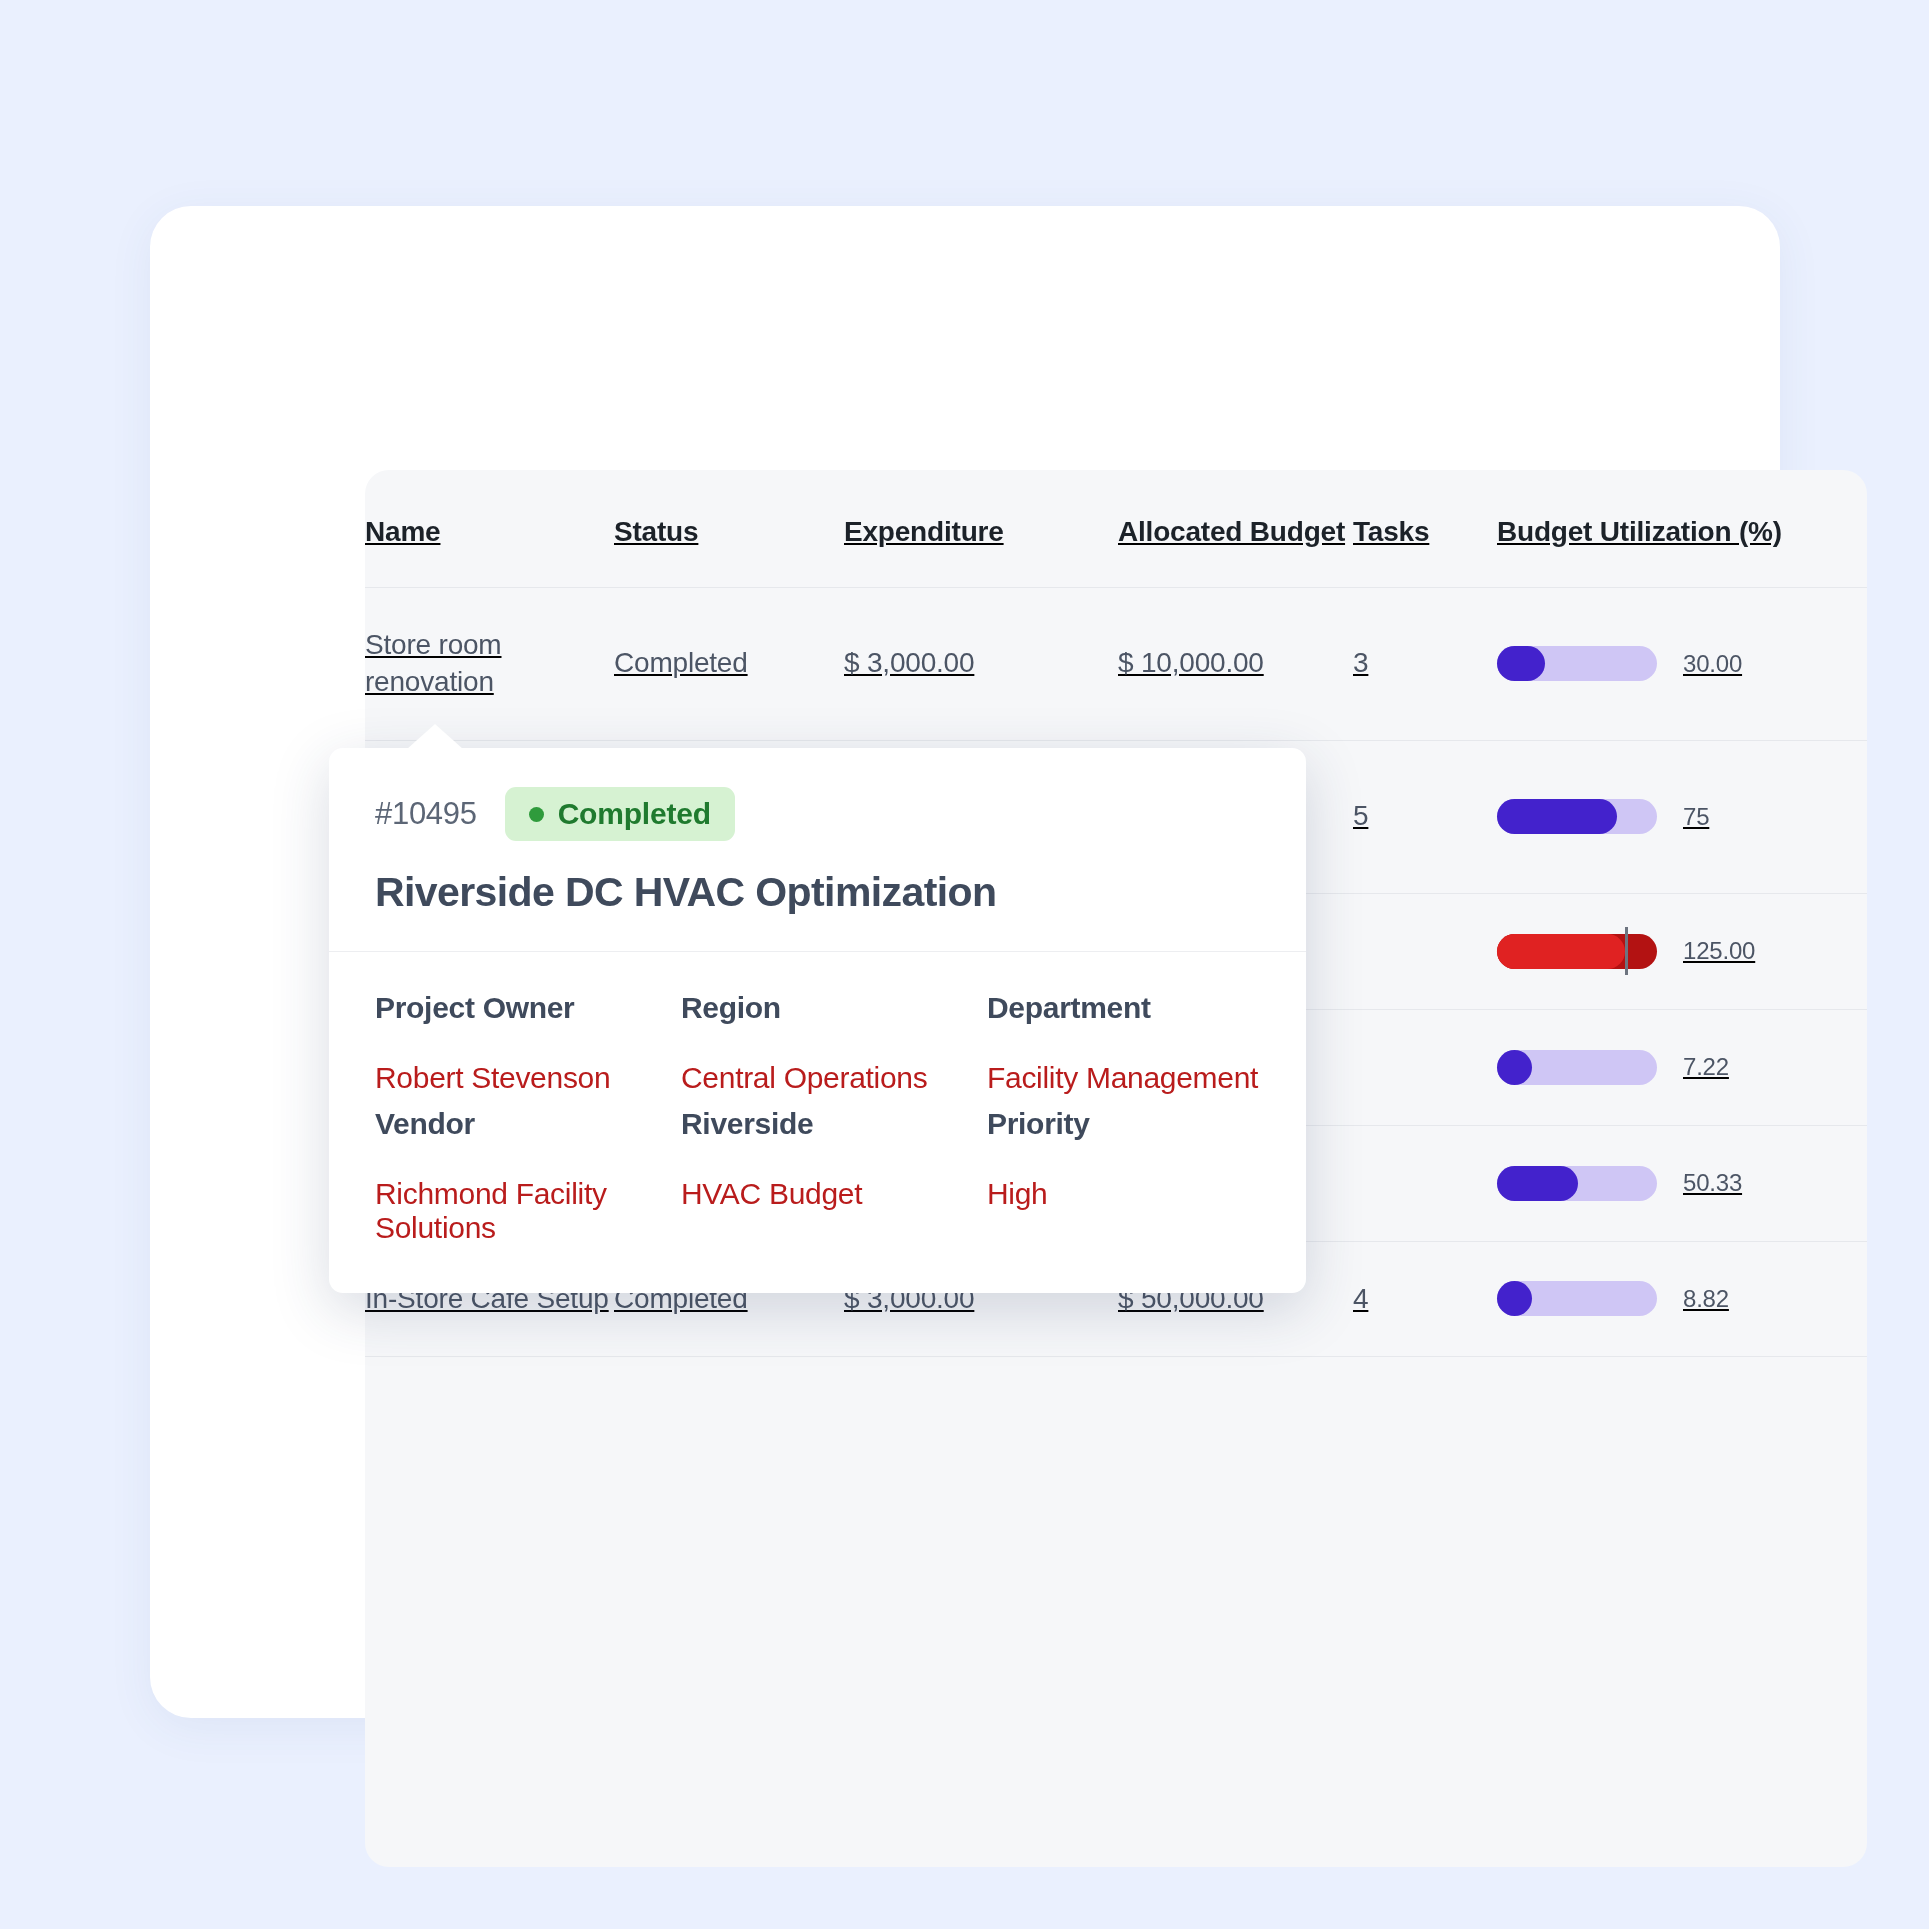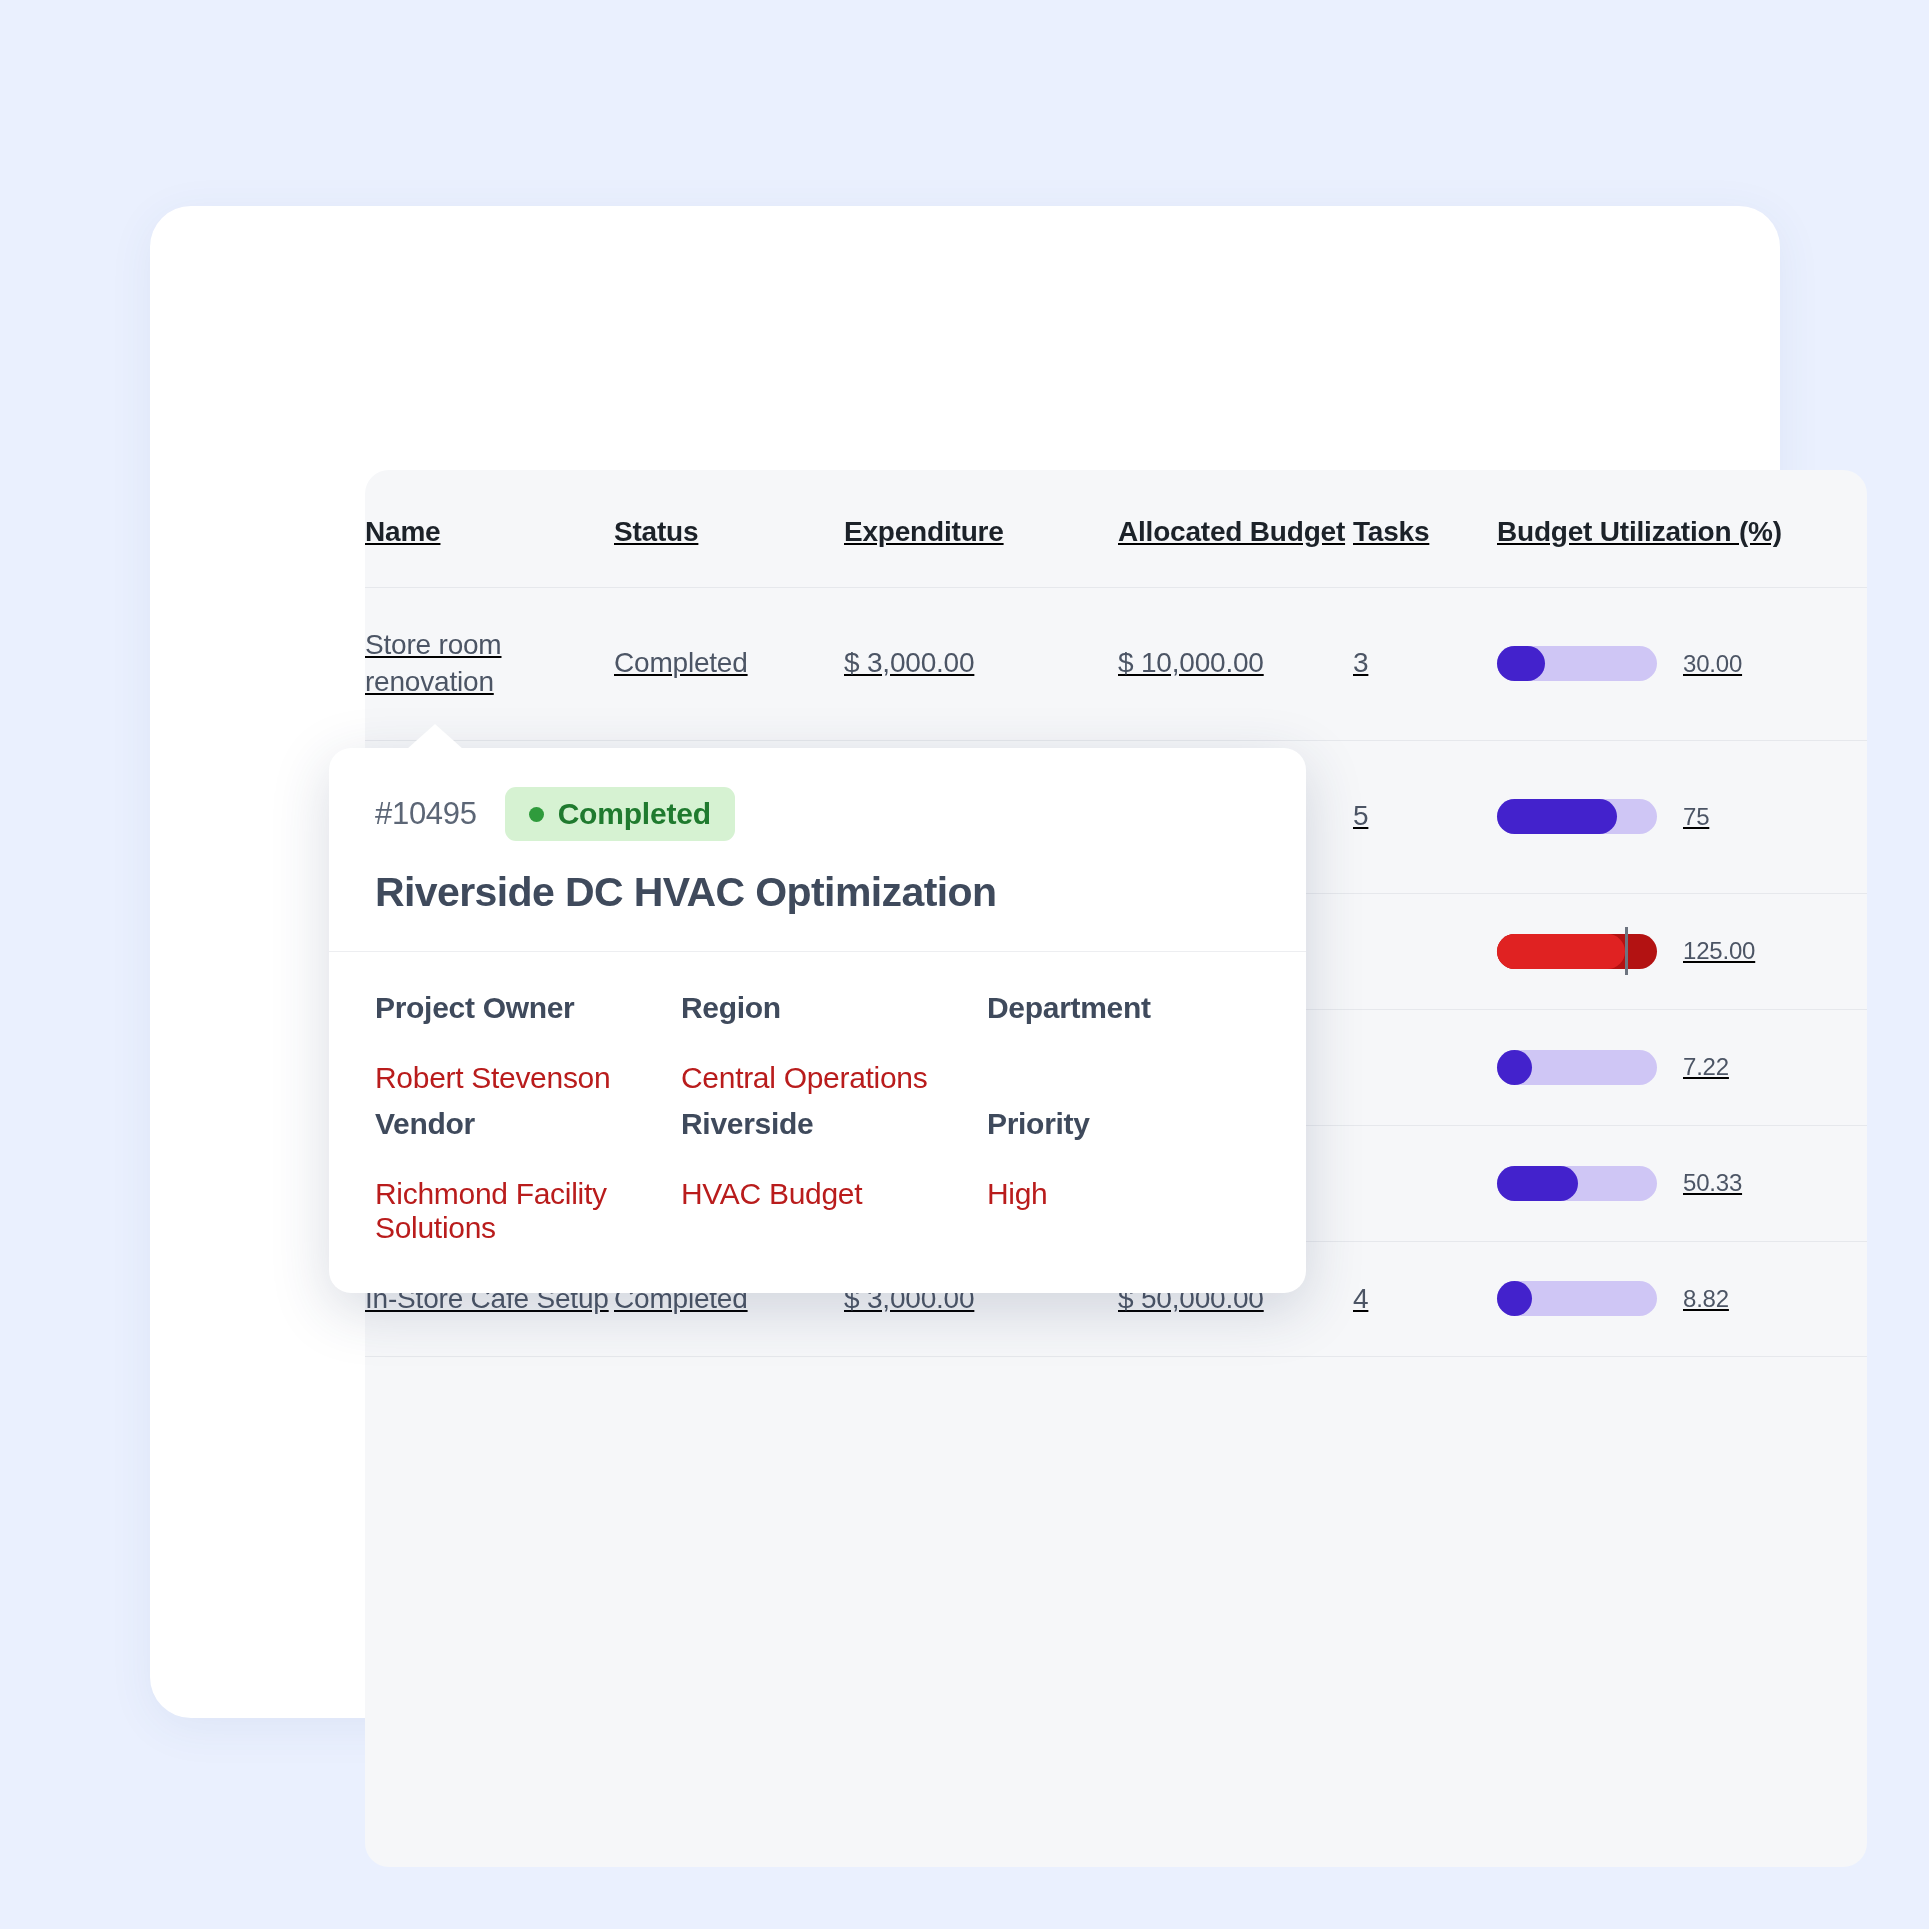--- a/index.html
+++ b/index.html
@@ -138,21 +138,21 @@
     white-space: nowrap;
   }
 
   
   .popover {
     position: absolute;
     left: 329px;
     top: 748px;
     width: 977px;
     background: #ffffff;
-    border-radius: 22px;
+    border-radius: 14px;
     box-shadow: 0 16.7px 59px rgba(40, 55, 95, 0.18);
     z-index: 40;
   }
 
   .popover-arrow {
     position: absolute;
     top: -24px;
     left: 78px;
     width: 0; height: 0;
     border-left: 28px solid transparent;
@@ -369,20 +369,21 @@
       <div>
         <div class="field-label">Project Owner</div>
         <div class="field-value">Robert Stevenson</div>
       </div>
       <div>
         <div class="field-label">Region</div>
         <div class="field-value">Central Operations</div>
       </div>
       <div>
         <div class="field-label">Department</div>
+        <div class="field-value">Facility Management</div>
       </div>
       <div>
         <div class="field-label">Vendor</div>
         <div class="field-value">Richmond Facility Solutions</div>
       </div>
       <div>
         <div class="field-label">Riverside</div>
         <div class="field-value">HVAC Budget</div>
       </div>
       <div>

